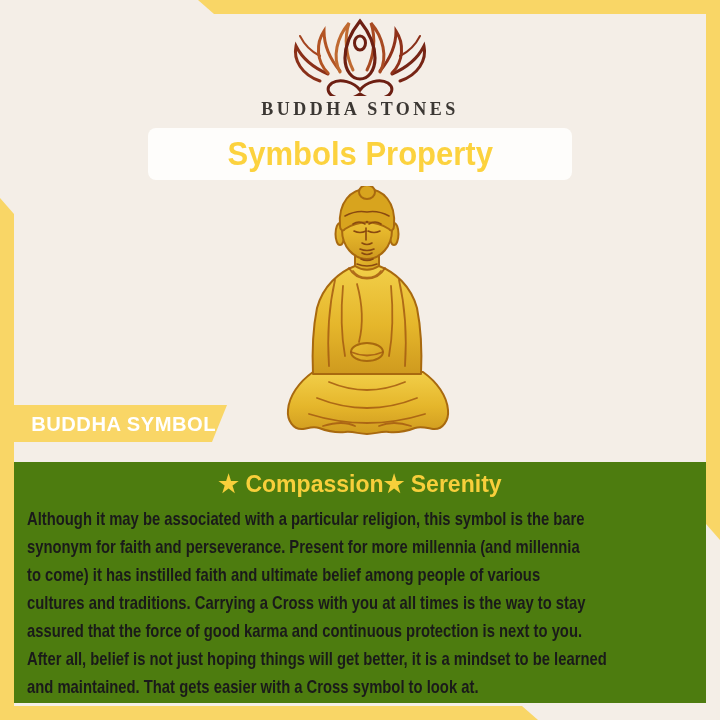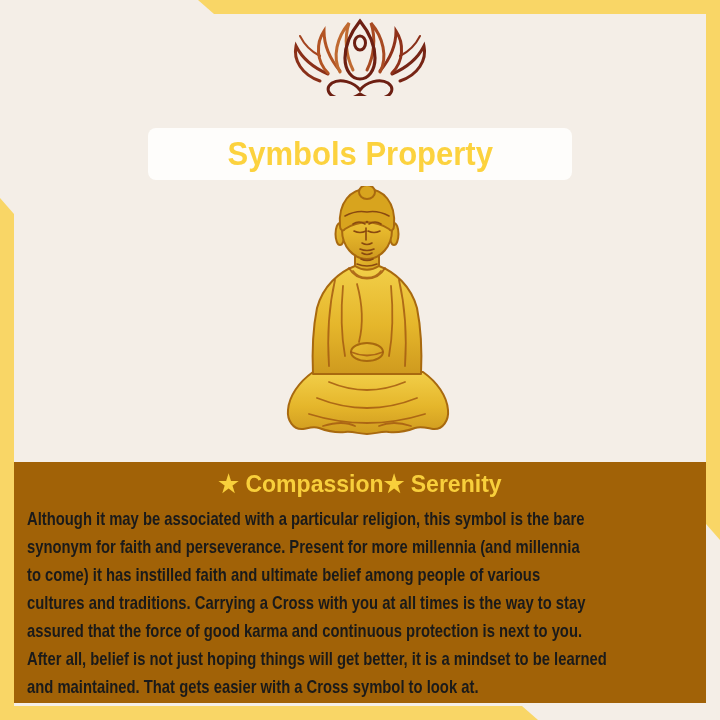--- a/index.html
+++ b/index.html
@@ -34,21 +34,21 @@
 
   
   .tag{position:absolute;left:13px;top:405px;width:214px;height:37px;background:#f9d666;
     clip-path:polygon(0 0,100% 0,calc(100% - 15px) 100%,0 100%);
     display:flex;align-items:center;}
   .tag span{color:#ffffff;font-size:21px;font-weight:700;letter-spacing:.5px;
     padding-left:19px;transform:scaleX(.96);transform-origin:left center;white-space:nowrap;}
 
   
   .panel{position:absolute;left:14px;top:462px;width:692px;height:241px;
-    background:#a16207;overflow:hidden;}
+    background:#4d7c0f;overflow:hidden;}
   .traits{position:absolute;left:0;top:8px;width:100%;text-align:center;
     font-size:24px;font-weight:700;color:#f8cf3b;transform:scaleX(.96);white-space:nowrap;}
   .para{position:absolute;left:13px;top:43px;width:840px;margin:0;
     font-size:18.5px;line-height:28px;font-weight:700;color:#1a1a1a;
     white-space:pre;transform:scaleX(.8);transform-origin:left top;}
 </style>
 </head>
 <body>
 
 <div class="canvas">
@@ -70,20 +70,21 @@
       <path d="M52,57 C42,45 36,31 36,17 C28,29 28,47 40,59" stroke="#b35424" stroke-width="3"></path>
 
       <path d="M79,56 C86,42 88,24 83,9 C95,23 100,43 92,58" stroke="#a84a22" stroke-width="3"></path>
       <path d="M65,56 C58,42 56,24 61,9 C49,23 44,43 52,58" stroke="#c06a31" stroke-width="3"></path>
 
       <path d="M72,7 C64,17 57,30 57,44 C57,57 64,65 72,65 C80,65 87,57 87,44 C87,30 80,17 72,7 Z" stroke="#6d1f12" stroke-width="3.2"></path>
       <ellipse cx="72" cy="29" rx="5.5" ry="7" stroke="#6d1f12" stroke-width="3"></ellipse>
       <path d="M72,76 C66,68 52,64 44,69 C37,74 40,82 50,84 C60,86 68,83 72,80 C76,83 84,86 94,84 C104,82 107,74 100,69 C92,64 78,68 72,76 Z" stroke="#6d1f12" stroke-width="3"></path>
     </g>
   </svg>
+  <div class="brand-name">BUDDHA STONES</div>
 
   <div class="banner">
     <h1>Symbols Property</h1>
   </div>
 
   <svg class="buddha-svg" viewBox="0 0 174 270">
     <defs>
       <linearGradient id="gold" x1="0" y1="0" x2="0" y2="1">
         <stop offset="0" stop-color="#f2cf49"></stop>
         <stop offset=".55" stop-color="#e5b62b"></stop>
@@ -141,20 +142,23 @@
       <path d="M108,100 C110,122 110,148 106,170"></path>
       <path d="M74,98 C80,120 80,140 76,156"></path>
       <path d="M68,166 Q84,173 100,166"></path>
       <path d="M46,196 Q84,212 122,196"></path>
       <path d="M34,212 Q84,232 134,212"></path>
       <path d="M26,228 Q84,246 142,228"></path>
       <path d="M40,240 Q60,234 72,240 M96,240 Q110,234 128,240"></path>
     </g>
   </svg>
 
+  <div class="tag">
+    <span>BUDDHA SYMBOL</span>
+  </div>
 
   <section class="panel">
     <div class="traits">★ Compassion★ Serenity</div>
     <p class="para">Although it may be associated with a particular religion, this symbol is the bare
 synonym for faith and perseverance. Present for more millennia (and millennia
 to come) it has instilled faith and ultimate belief among people of various
 cultures and traditions. Carrying a Cross with you at all times is the way to stay
 assured that the force of good karma and continuous protection is next to you.
 After all, belief is not just hoping things will get better, it is a mindset to be learned
 and maintained. That gets easier with a Cross symbol to look at.</p>

